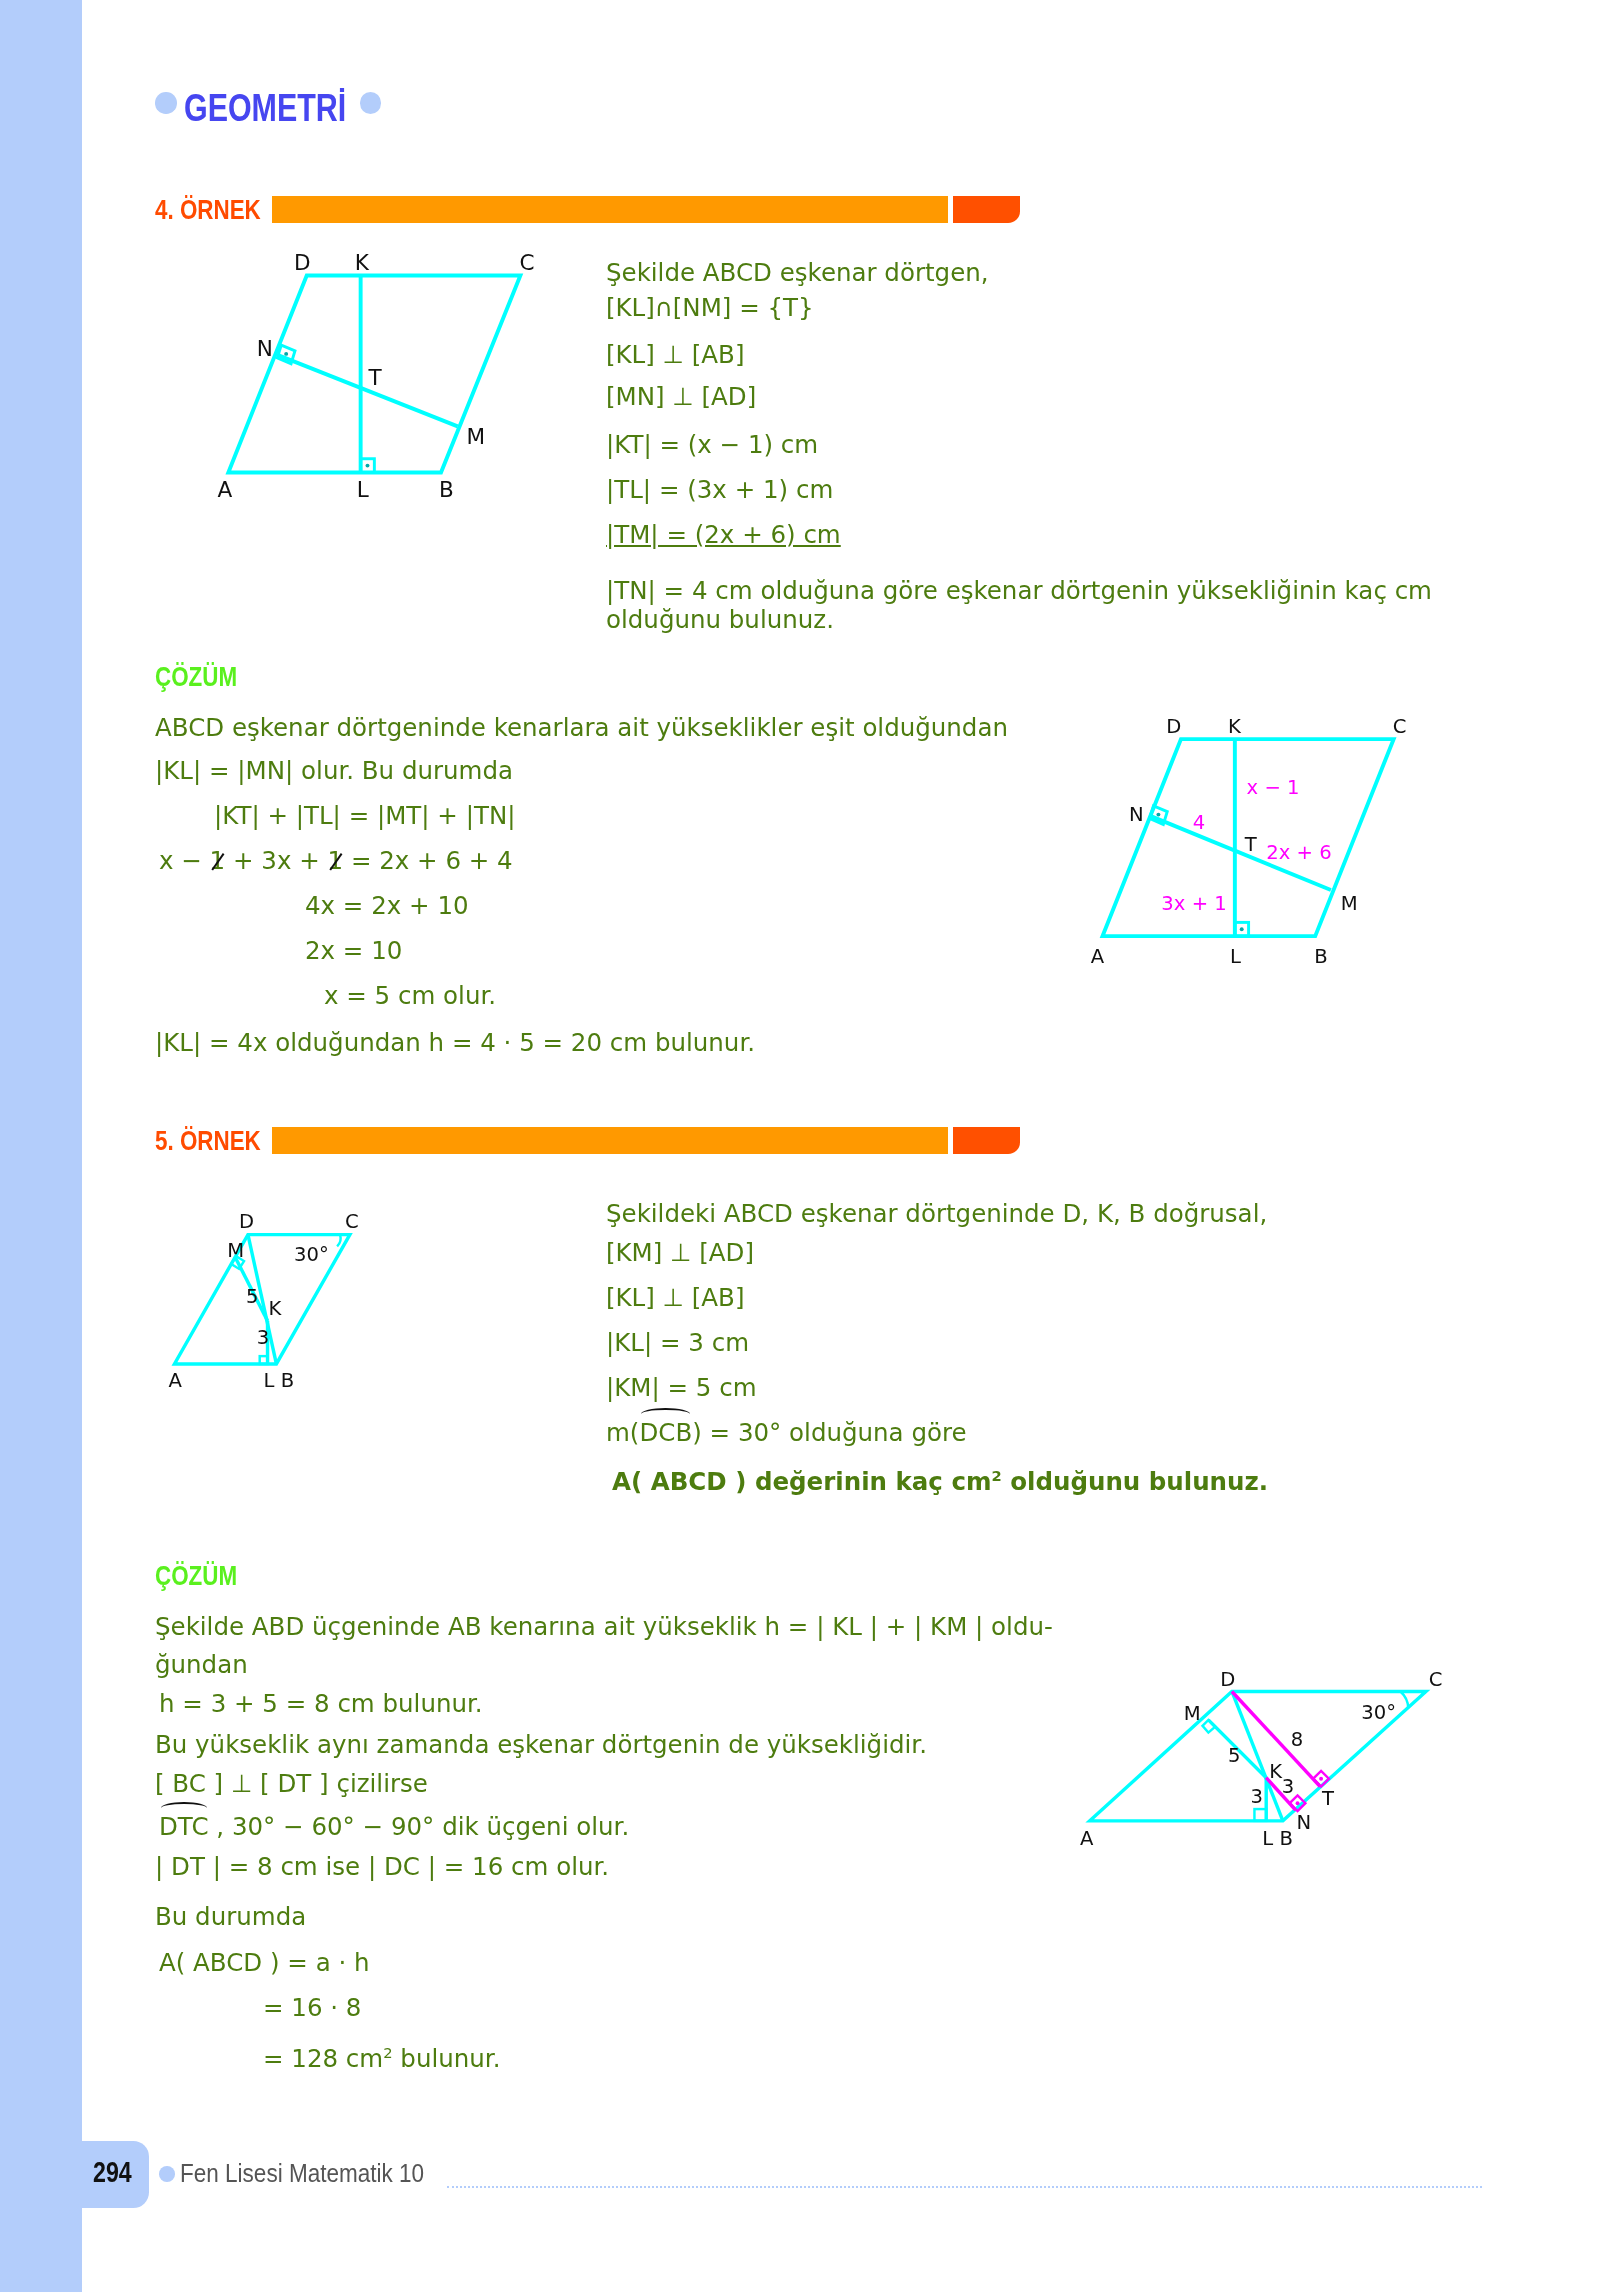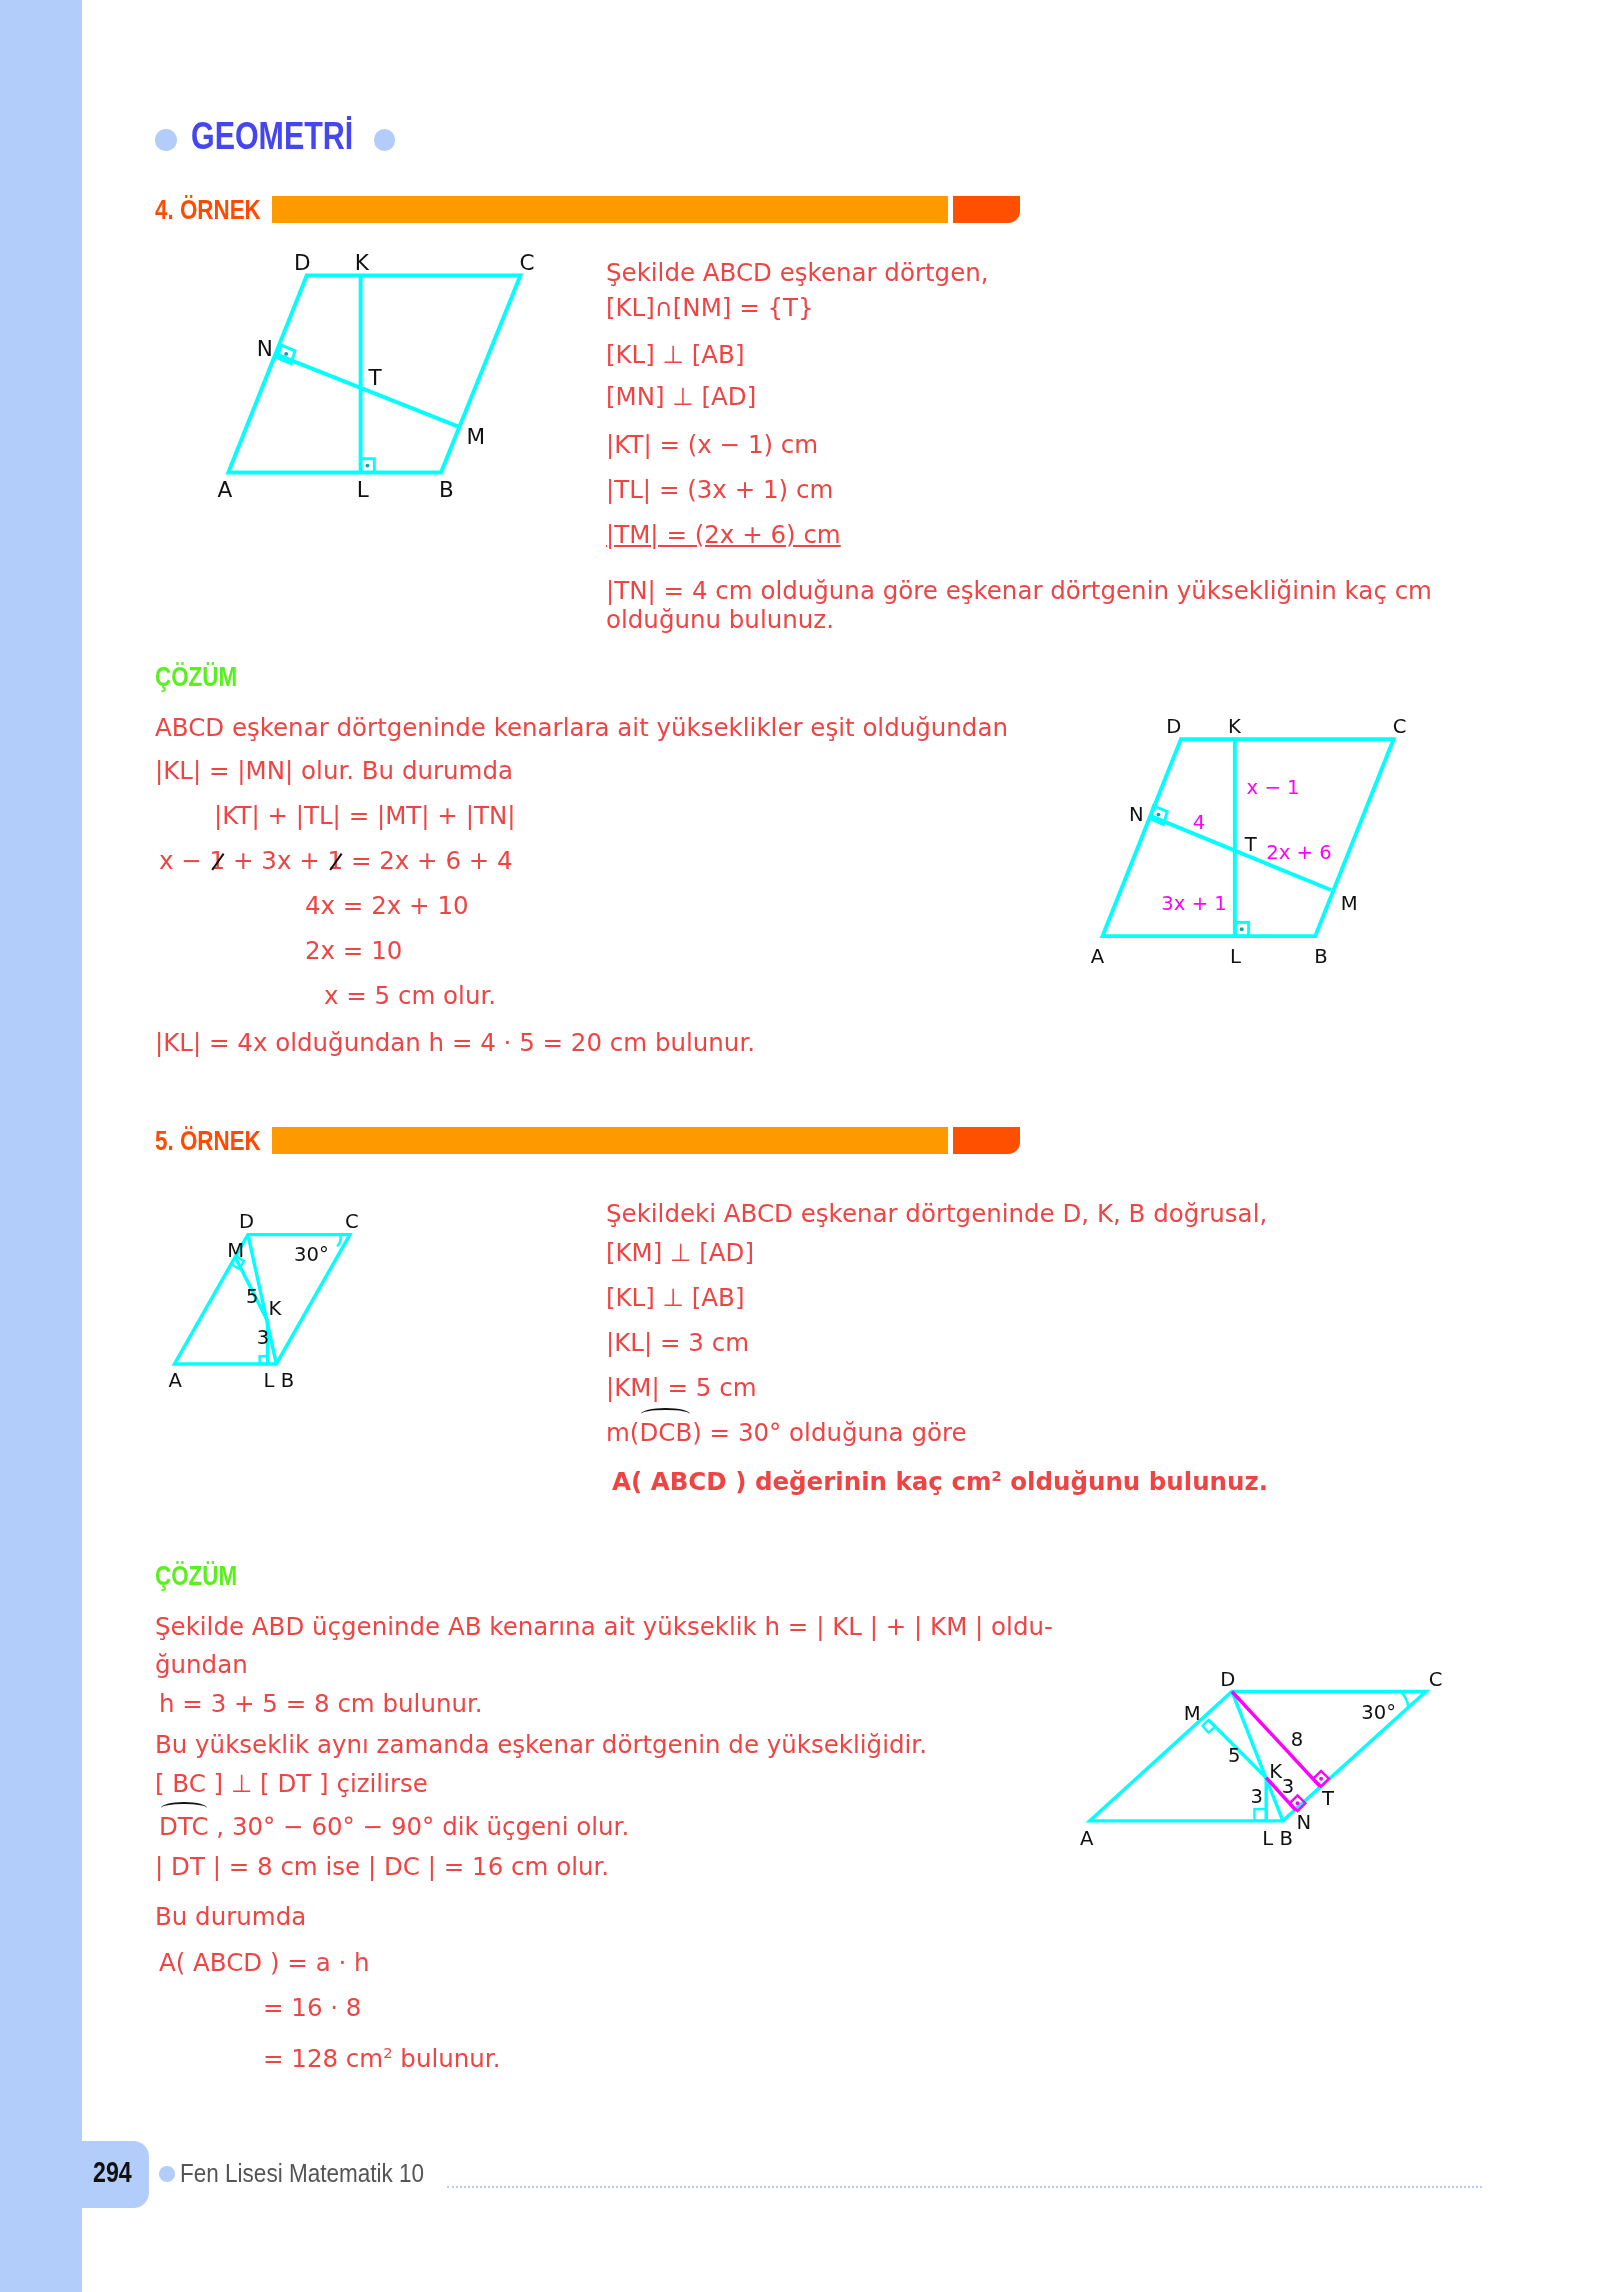--- a/index.html
+++ b/index.html
@@ -1,28 +1,28 @@
 <!DOCTYPE html>
 <html><head>
 <meta charset="utf-8">
 <style>
   html,body{margin:0;padding:0;}
   body{width:1621px;height:2293px;position:relative;background:#ffffff;overflow:hidden;
        font-family:"Liberation Sans",sans-serif;color:#111;}
   .sidebar{position:absolute;left:0;top:0;width:82px;height:2293px;background:#b3cdfb;}
   .abs{position:absolute;}
-  .title{left:155px;top:108px;height:43px;display:flex;align-items:flex-end;gap:14px;}
+  .title{left:155px;top:92px;height:43px;display:flex;align-items:flex-start;gap:7px;}
   .title .dot{width:21.6px;height:21.6px;border-radius:50%;background:#b3cdfb;display:inline-block;}
   .title .txt{font-family:"Liberation Sans",sans-serif;font-weight:bold;font-size:39px;color:#4646f0;
               transform:scaleX(0.78);transform-origin:left center;margin-right:-39px;letter-spacing:0px;}
   .ornek-label{font-weight:bold;font-size:28px;color:#ff4b00;transform:scaleX(0.8);transform-origin:left center;white-space:nowrap;}
   .bar-main{background:#ff9900;height:26.5px;}
   .bar-tab{background:#ff5000;height:26.5px;border-bottom-right-radius:11.8px;}
   .cozum{font-weight:bold;font-size:28px;color:#5af01e;transform:scaleX(0.8);transform-origin:left center;}
-  .txt{font-family:"DejaVu Sans",sans-serif;font-size:24.5px;line-height:31px;white-space:nowrap;color:#ef4444;}
+  .txt{font-family:"DejaVu Sans",sans-serif;font-size:24.5px;line-height:31px;white-space:nowrap;color:#4d7c0f;}
   .strike{position:relative;display:inline-block;}
   .strike::after{content:"";position:absolute;left:-2px;right:-2px;top:50%;border-top:2px solid #111;transform:rotate(-55deg);}
   .sup{font-size:14.7px;vertical-align:super;}
   .hat{position:relative;display:inline-block;}
   .hat::before{content:"";position:absolute;left:2px;right:2px;top:-8.8px;height:9.8px;
                border-top:2px solid #111;border-radius:50% 50% 0 0;}
   svg text{font-family:"DejaVu Sans",sans-serif;}
   .footer-box{left:78px;top:2141px;width:71px;height:67px;background:#b3cdfb;border-radius:0 15.7px 15.7px 0;}
   .footer-num{left:93px;top:2156px;font-weight:bold;font-size:29px;color:#111;transform:scaleX(0.8);transform-origin:left center;}
   .footer-dot{left:159px;top:2166px;width:15.7px;height:15.7px;border-radius:50%;background:#b3cdfb;}

